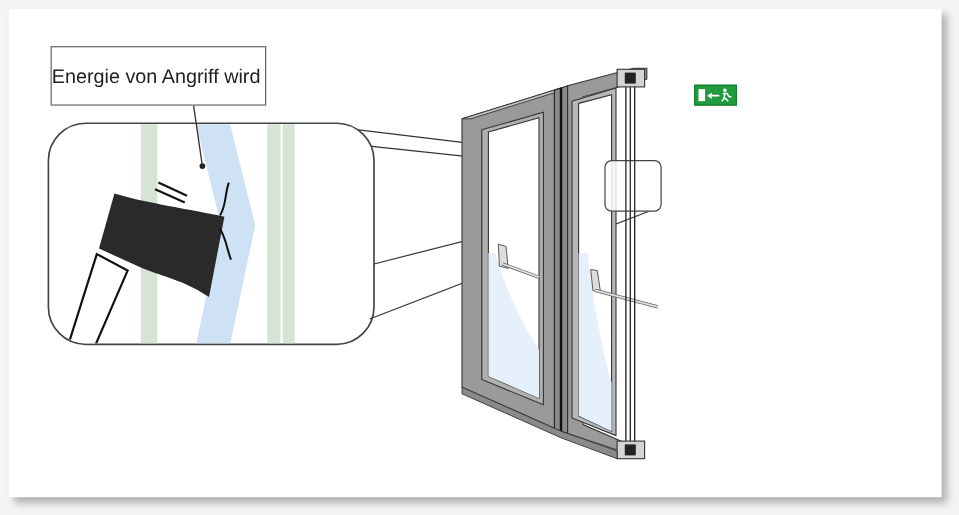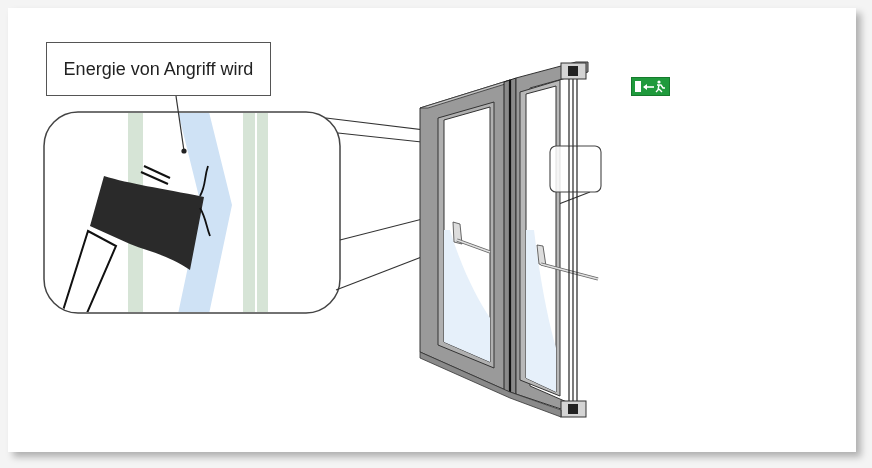--- a/index.html
+++ b/index.html
@@ -4,23 +4,23 @@
   <style>
     html, body { margin: 0; padding: 0; background: #f4f4f4; }
     body { width: 872px; height: 468px; position: relative; overflow: hidden; font-family: "Liberation Sans", sans-serif; }
     .card {
       position: absolute; left: 8px; top: 8px; width: 848px; height: 444px;
       background: #ffffff;
       box-shadow: 5px 5px 7px rgba(0,0,0,0.28);
     }
     .diagram { position: absolute; left: 0; top: 0; }
     .callout-box {
-      position: absolute; left: 46px; top: 42px; width: 225px; height: 54px;
+      position: absolute; left: 46px; top: 42px; width: 196px; height: 54px;
       border: 1.5px solid #555; background: #fff; box-sizing: border-box;
-      display: flex; flex-direction: column; align-items: center; justify-content: center;
+      display: flex; flex-direction: column; justify-content: center;
       font-size: 18px; line-height: 21px; color: #222;
     }
     .callout-box span { display: block; white-space: nowrap; }
     .exit-sign {
       position: absolute; left: 631px; top: 77px; width: 39px; height: 19px;
       background: #1f9a3c; box-sizing: border-box; border: 1px solid #157a2c;
     }
   </style>
 </head>
 <body>

